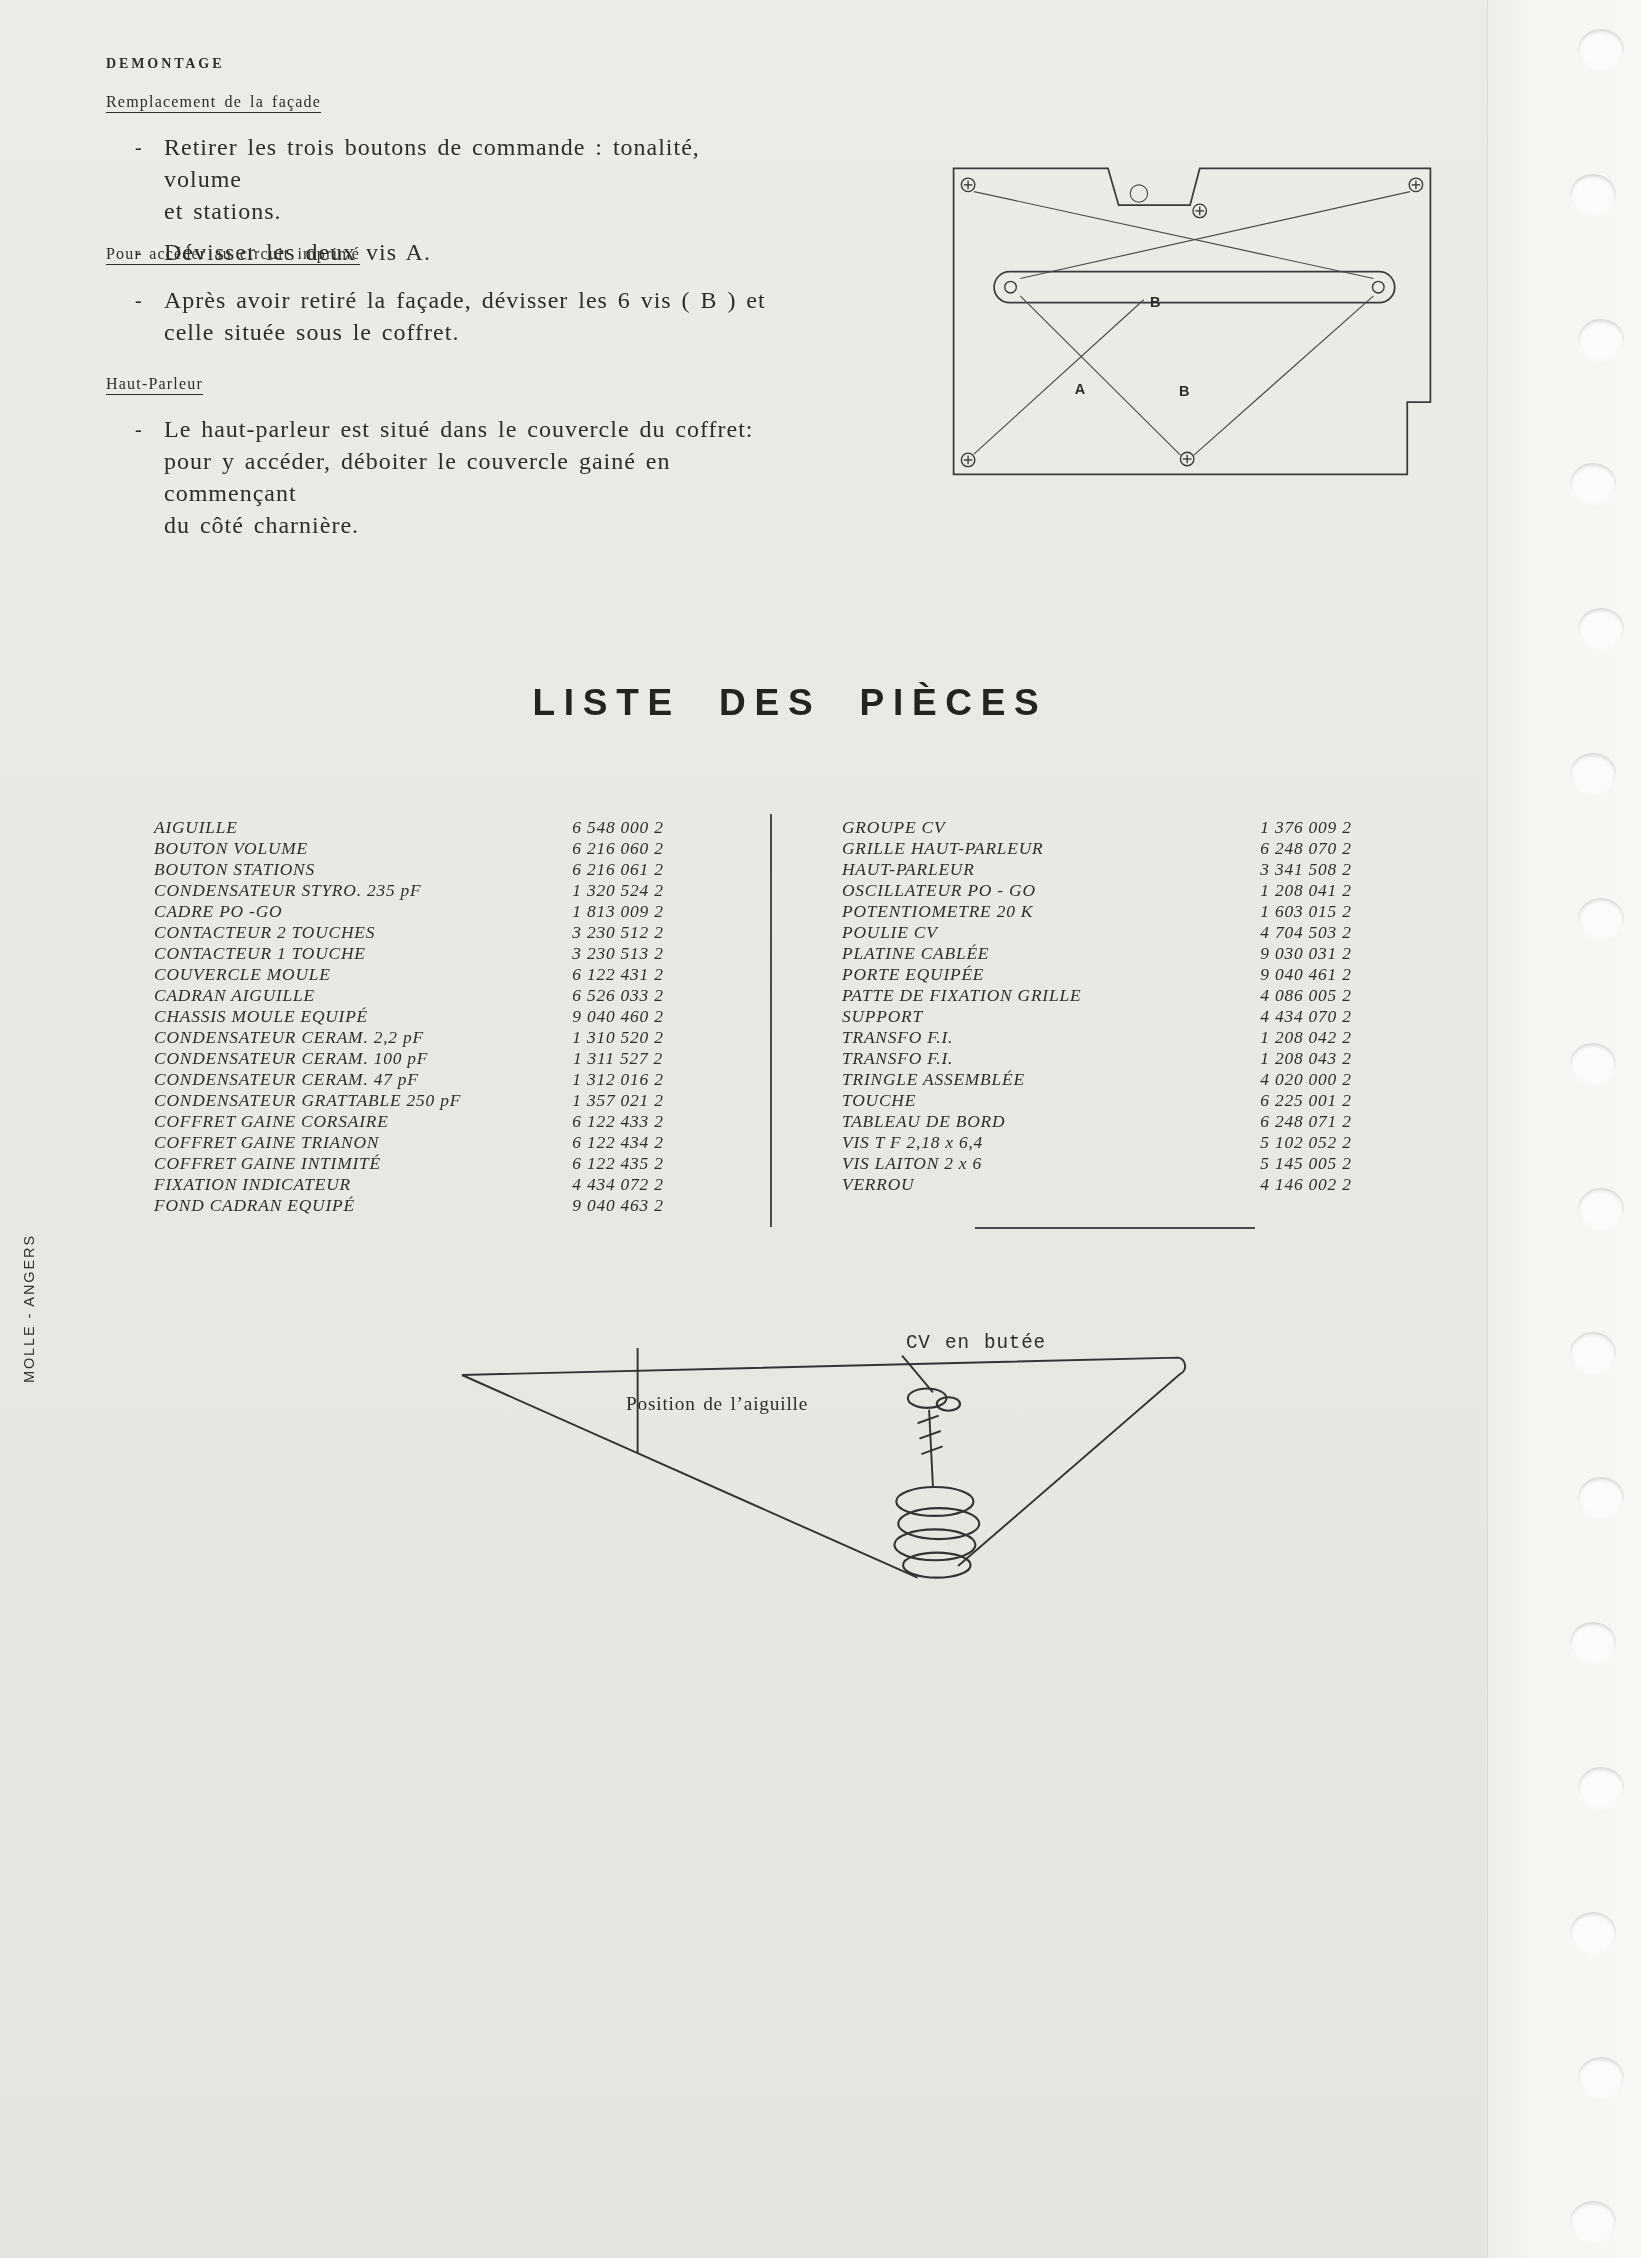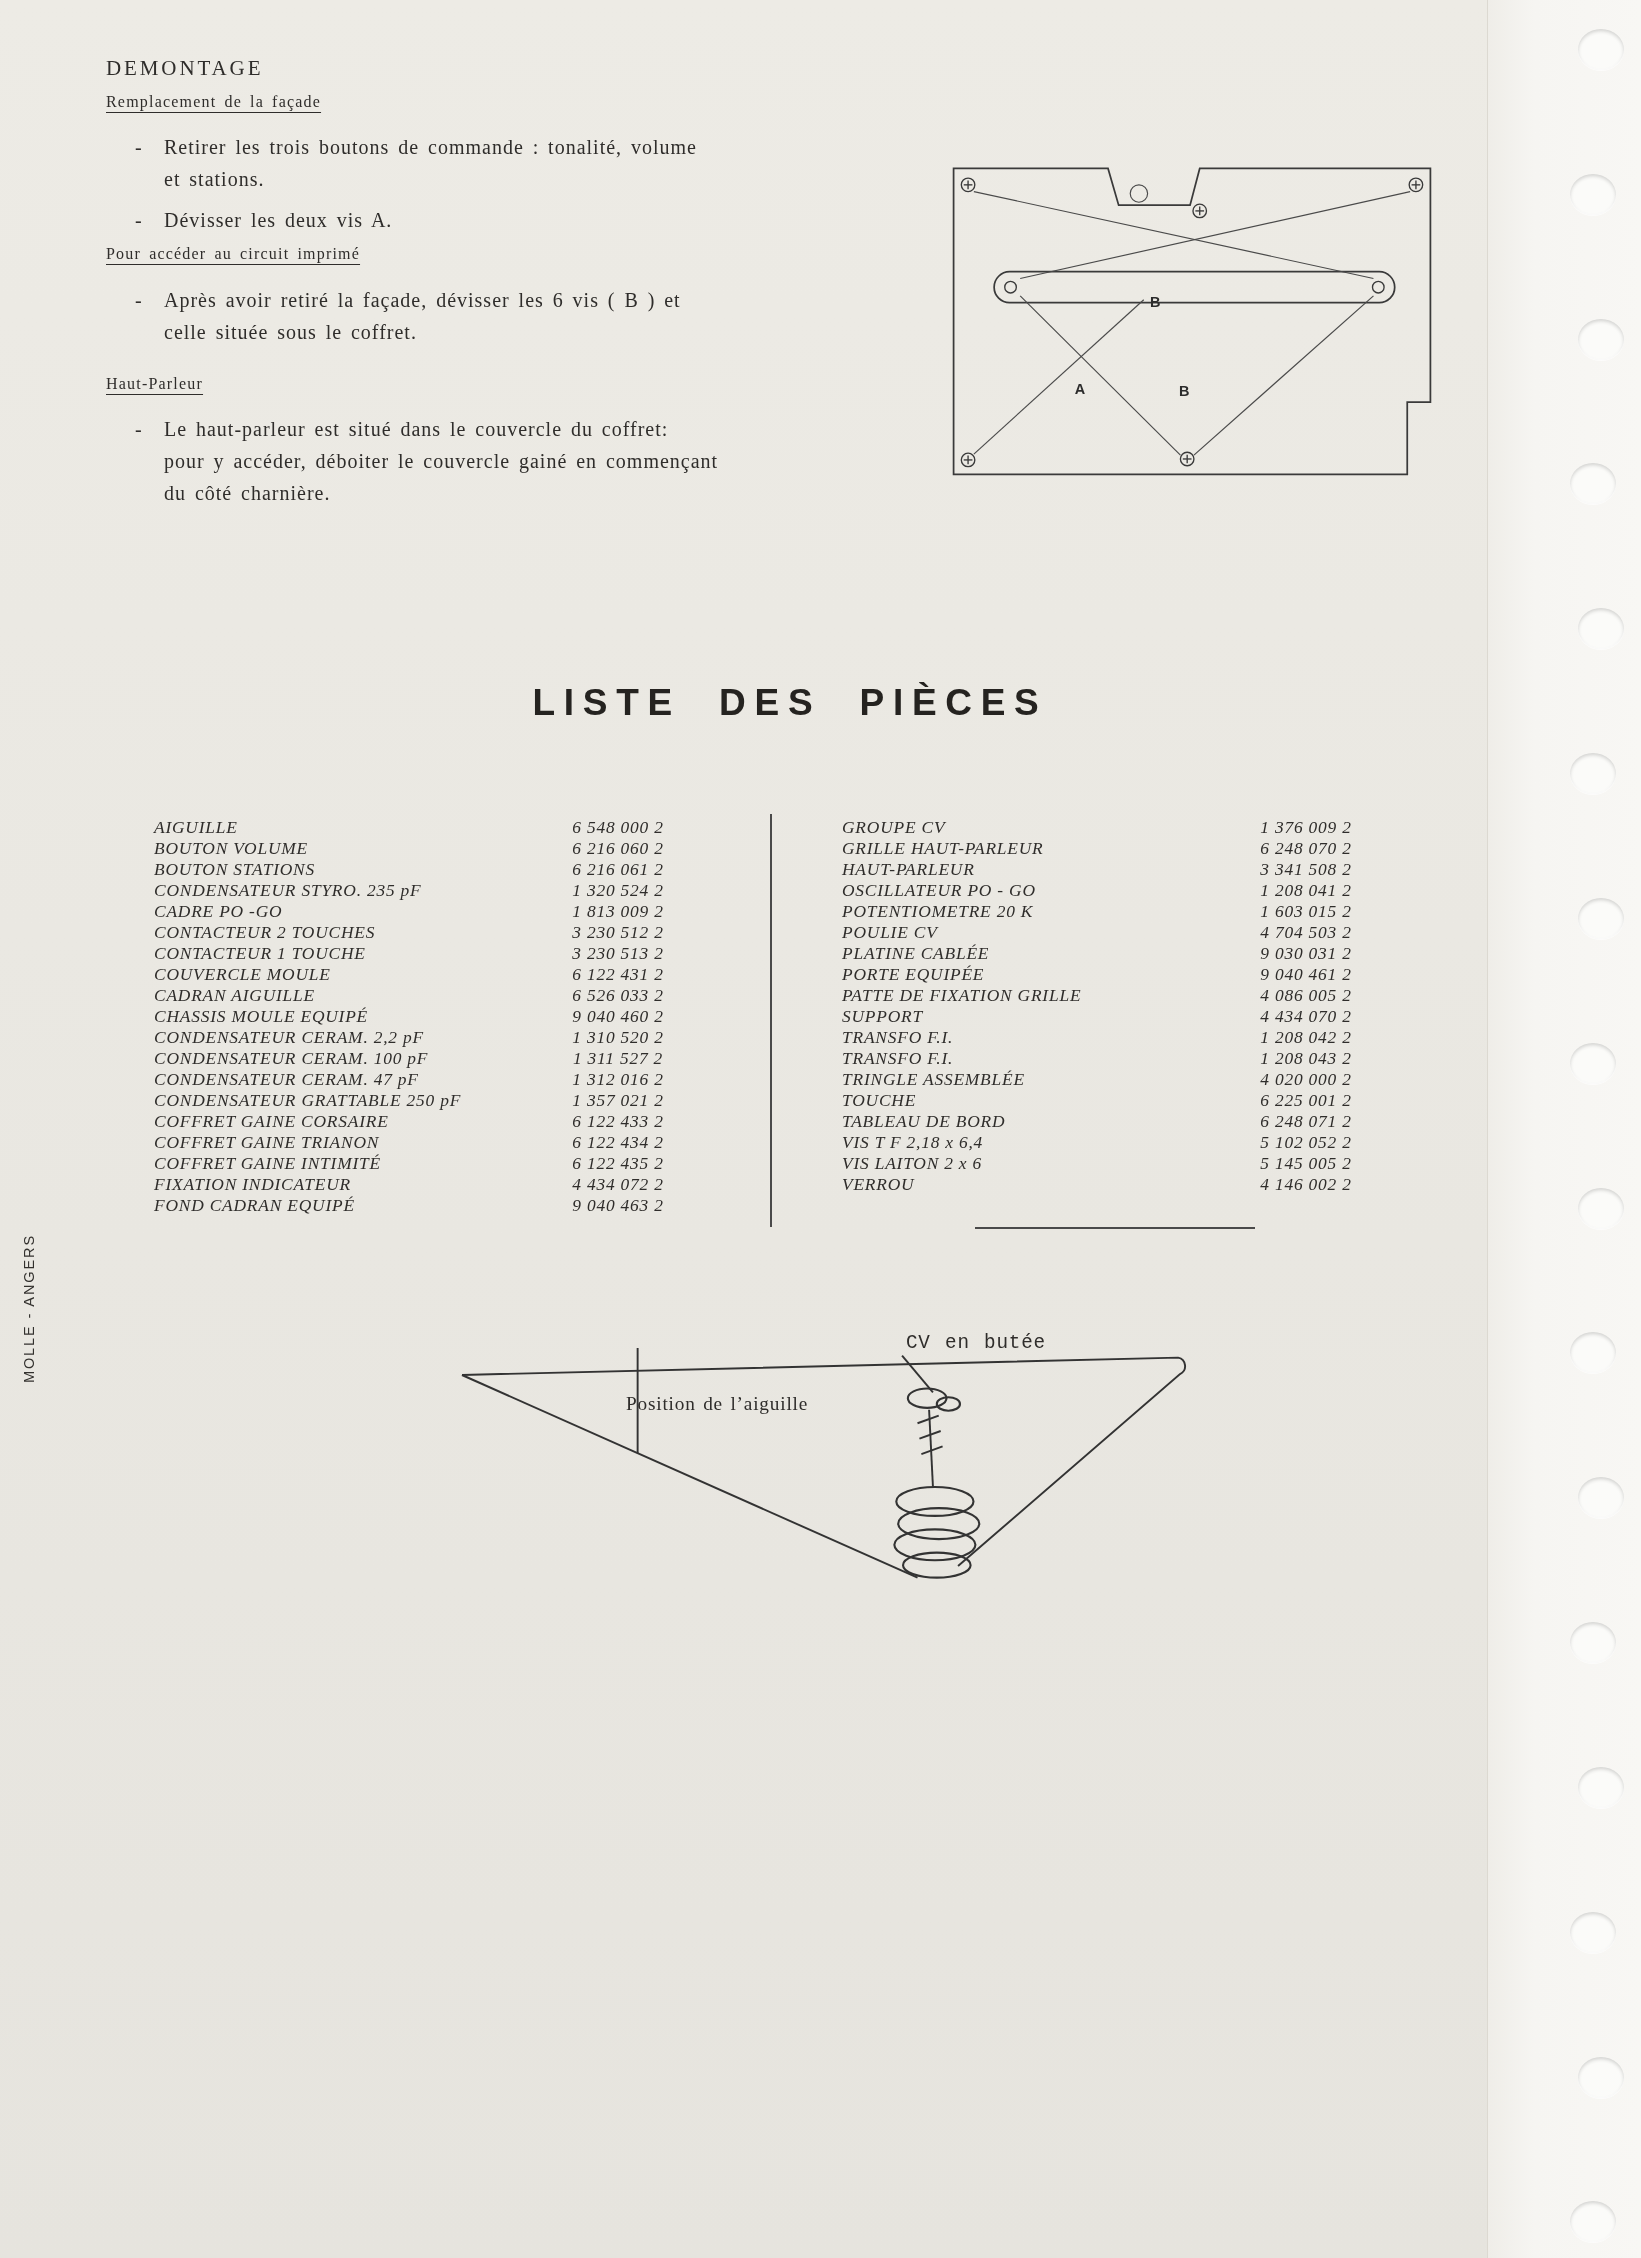--- a/index.html
+++ b/index.html
@@ -18,33 +18,33 @@
     border-left:1px solid #dcd9d1;
   }
   .hole{
     position:absolute;width:46px;height:41px;border-radius:50%;
     background:#fbfbf9;
     box-shadow:inset 0 1.9px 3.9px rgba(0,0,0,0.16), inset 0 -1px 1px rgba(255,255,255,0.8), 0 1px 0 rgba(255,255,255,0.6);
   }
   
   .doc-title{
     position:absolute;left:106px;top:56px;
-    font-size:21px;letter-spacing:2.9px;word-spacing:3.9px;
+    font-size:14px;letter-spacing:2.9px;word-spacing:3.9px;font-weight:bold;
   }
   .sec-heading{
     position:absolute;left:106px;
     font-size:16px;letter-spacing:1.2px;word-spacing:2.9px;
     text-decoration:underline;text-underline-offset:4.8px;
     margin:0;font-weight:normal;
   }
   .bullets{position:absolute;left:135px;width:637px;}
   .bullet{display:flex;margin-bottom:8.7px;}
   .bullet .dash{width:29px;flex:0 0 29px;font-size:20px;line-height:32px;}
   .bullet-text{
-    white-space:pre-line;font-size:20px;line-height:32px;
+    white-space:pre-line;font-size:24px;line-height:32px;
     letter-spacing:1px;word-spacing:2.9px;
   }
   
   .back-svg{position:absolute;left:941px;top:153px;}
   .back-svg .outline{fill:none;stroke:#3a3a3a;stroke-width:1.8;}
   .back-svg .thin{fill:none;stroke:#4a4a4a;stroke-width:1.2;}
   .back-svg .screw{fill:none;stroke:#3a3a3a;stroke-width:1.4;}
   .back-svg text{font-family:"Liberation Sans",sans-serif;font-weight:bold;font-size:15px;fill:#2c2c2c;}
   
   .parts-title{

